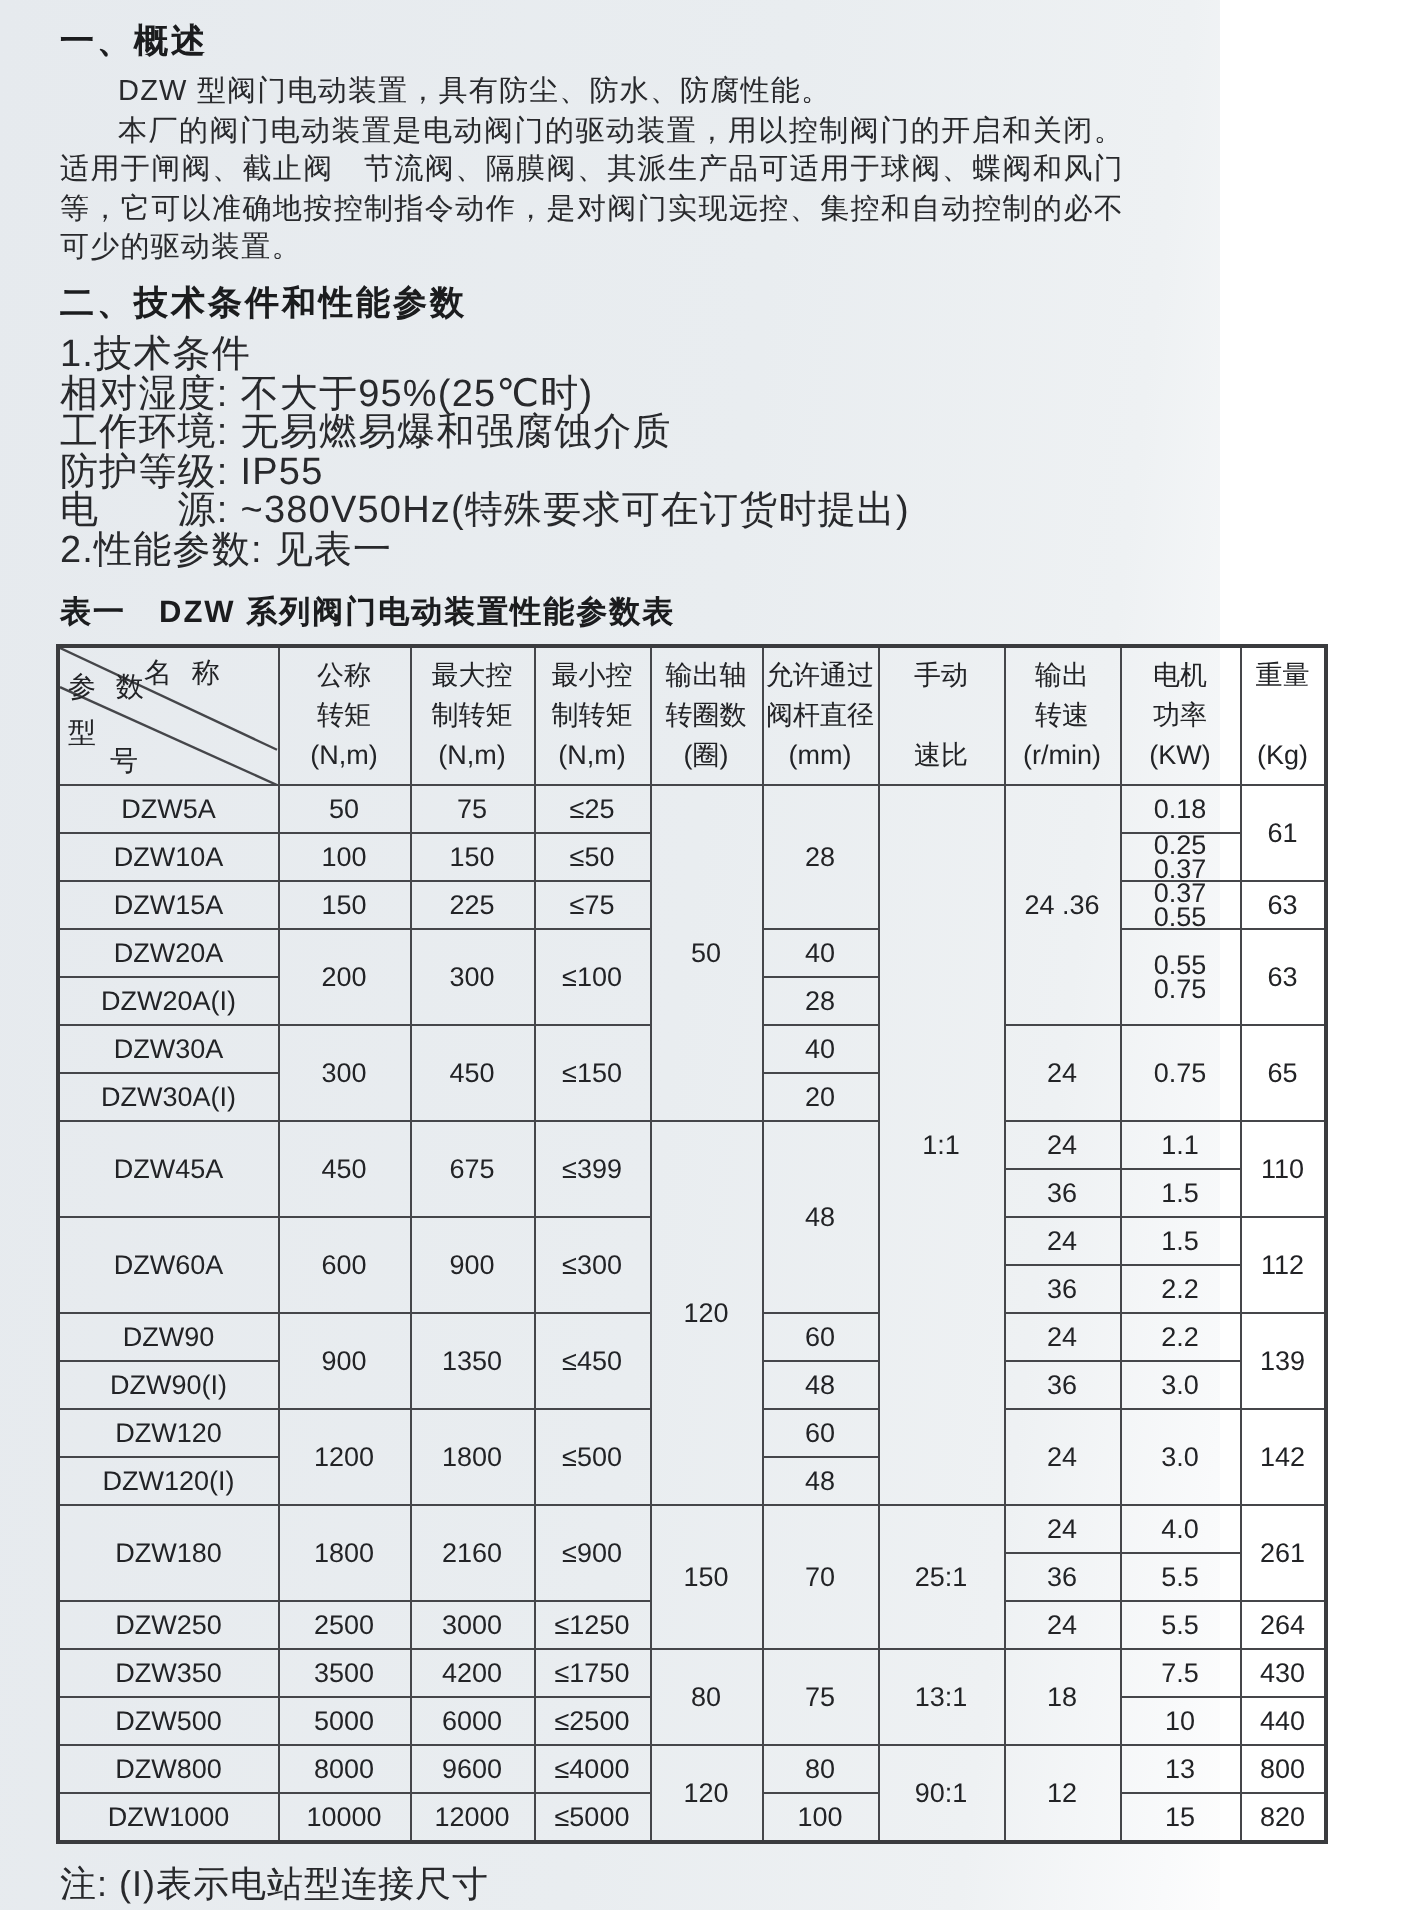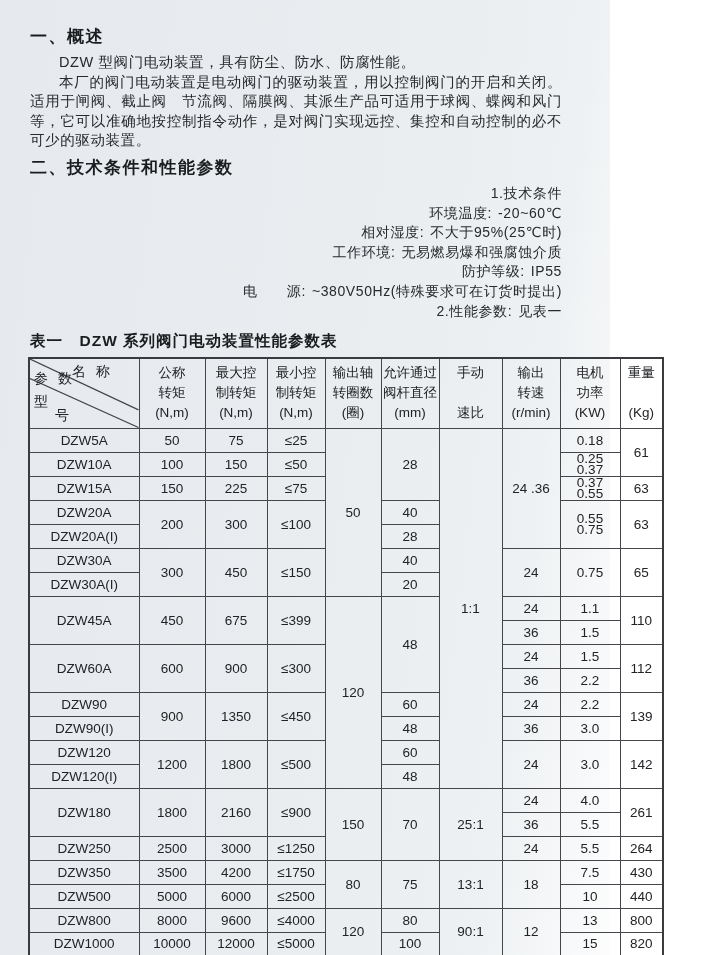--- a/index.html
+++ b/index.html
@@ -7,33 +7,33 @@
   body {
     font-family:"Liberation Sans","DejaVu Sans",sans-serif;
     color:#232427;
     background:#fff;
     overflow:hidden;
   }
   .page {
     position:relative;
     width:610px; height:955px;
     background:linear-gradient(97deg,#e6eaee 0%,#e9edf0 55%,#eef1f3 82%,#f9fafb 96%,#fdfdfd 100%);
-    padding:25px 48px 0 30px;
+    padding:9px 48px 0 30px;
   }
   .h-main {
     font-size:17px; font-weight:bold; letter-spacing:1.5px;
     margin-bottom:5px; color:#1b1c1e;
   }
   .para {
     font-size:14.5px; line-height:19.6px; letter-spacing:0.6px;
     text-align:justify; text-indent:2em; color:#28292c;
   }
   .spec-heading { margin-top:5px; }
   .spec-line {
-    font-size:14px; line-height:19.6px; letter-spacing:0.6px; color:#28292c;text-align:right;
+    font-size:19px; line-height:19.6px; letter-spacing:0.6px; color:#28292c;
   }
   .spec-line .lbl { display:inline-block; min-width:78px; }
   .spec-line .val { margin-left:6px; }
   .tbl-title {
     font-size:15.5px; font-weight:bold; letter-spacing:1px;
     margin:10px 0 5px 0; color:#1b1c1e;
   }
   table.spec {
     border-collapse:collapse; table-layout:fixed;
     width:634px; margin-left:-2px;
@@ -70,23 +70,20 @@
 <div class="page">
 
   <div class="h-main">一、概述</div>
   <p class="para">DZW 型阀门电动装置，具有防尘、防水、防腐性能。</p>
   <p class="para">本厂的阀门电动装置是电动阀门的驱动装置，用以控制阀门的开启和关闭。适用于闸阀、截止阀　节流阀、隔膜阀、其派生产品可适用于球阀、蝶阀和风门等，它可以准确地按控制指令动作，是对阀门实现远控、集控和自动控制的必不可少的驱动装置。</p>
 
   <div class="h-main spec-heading">二、技术条件和性能参数</div>
 
   <div class="spec-line">1.技术条件</div>
 
-  <div class="spec-line">
-    <span class="lbl">环境温度:</span><span class="val">-20~60℃</span>
-  </div>
   <div class="spec-line">
     <span class="lbl">相对湿度:</span><span class="val">不大于95%(25℃时)</span>
   </div>
   <div class="spec-line">
     <span class="lbl">工作环境:</span><span class="val">无易燃易爆和强腐蚀介质</span>
   </div>
   <div class="spec-line">
     <span class="lbl">防护等级:</span><span class="val">IP55</span>
   </div>
   <div class="spec-line">

